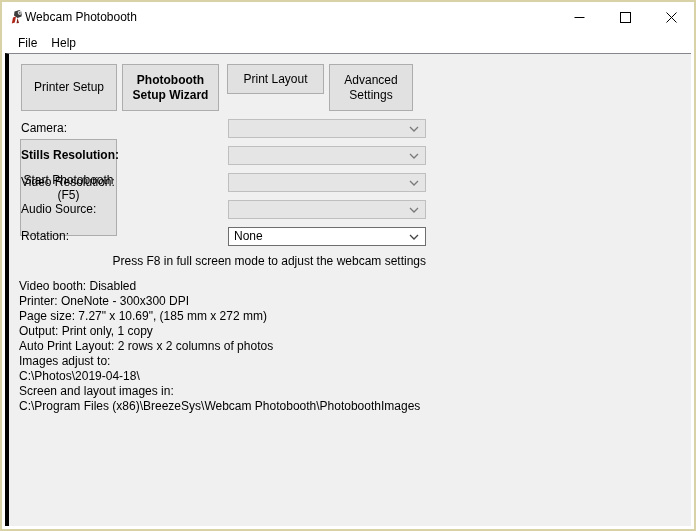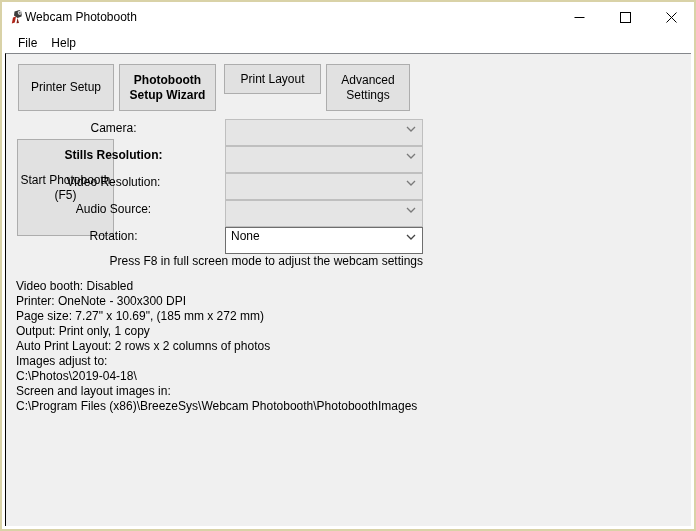--- a/index.html
+++ b/index.html
@@ -24,35 +24,35 @@
   
   .menubar{
     position:absolute;left:6px;right:0;top:30px;height:21px;
     display:flex;align-items:center;background:#fff;padding-left:3px;
   }
   .menu-item{padding:3px 7px;line-height:14px;}
   
   .client{
     position:absolute;left:3px;right:3px;top:51px;bottom:3px;
     background:#f0f0f0;box-sizing:border-box;
-    border-top:1px solid #84878b;border-left:1px solid #000000;padding-left:20px;
+    border-top:1px solid #84878b;border-left:4px solid #000000;padding-left:20px;
   }
   .btn{
     position:absolute;box-sizing:border-box;
     background:#e1e1e1;border:1px solid #adadad;
     display:flex;align-items:center;justify-content:center;
     text-align:center;line-height:15px;font-size:12px;cursor:default;
     white-space:pre-line;
   }
   .row-label{
-    position:absolute;left:0;width:215px;text-align:center;
+    position:absolute;left:12px;width:215px;text-align:left;
     height:19px;line-height:19px;white-space:nowrap;
   }
   .combo{
-    position:absolute;left:219px;width:198px;height:27px;box-sizing:border-box;
+    position:absolute;left:219px;width:198px;height:19px;box-sizing:border-box;
   }
   .combo.disabled{background:#e5e5e5;border:1px solid #bfbfbf;}
   .combo.enabled{background:#fff;border:1px solid #6e6e6e;}
   .combo .val{display:block;padding-left:5px;line-height:17px;white-space:nowrap;overflow:hidden;}
   .combo .chev{position:absolute;right:6px;top:6px;}
   .f8-note{position:absolute;left:0;top:200px;width:417px;text-align:right;white-space:nowrap;}
   .status{position:absolute;left:10px;top:225px;line-height:15px;}
   .status div{white-space:pre;}
 </style>
 </head>

